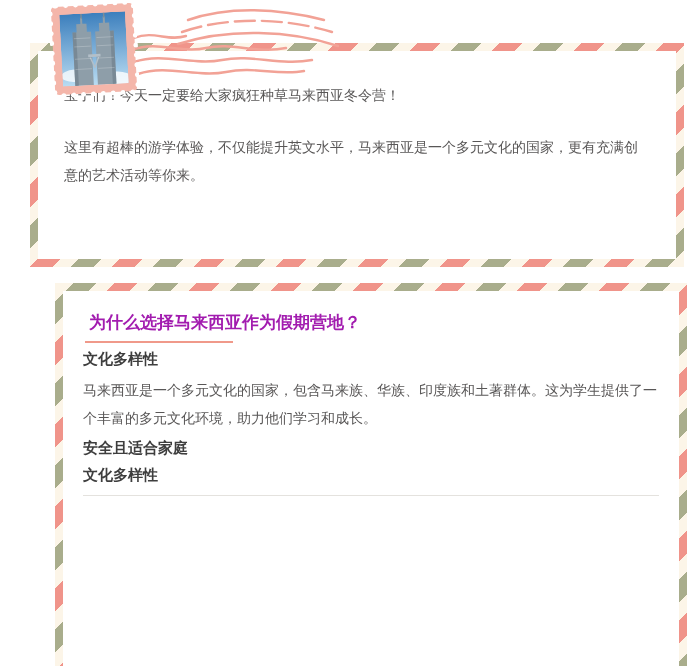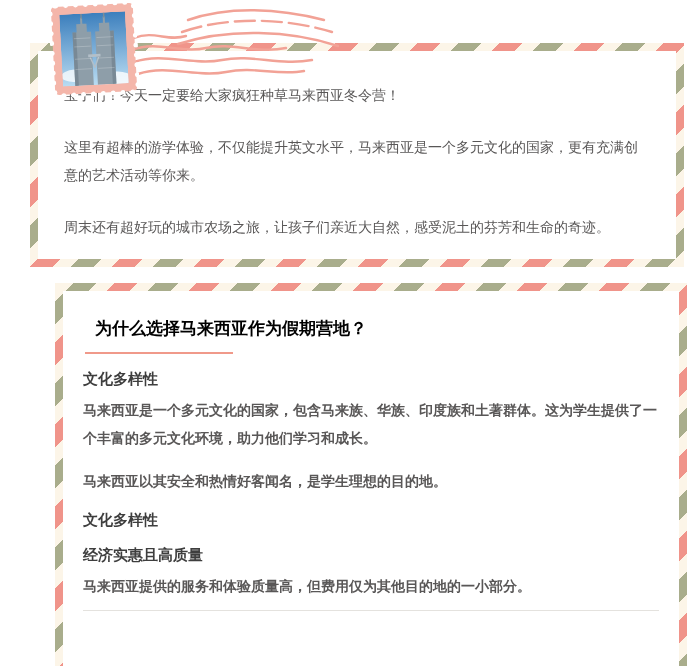--- a/index.html
+++ b/index.html
@@ -16,67 +16,62 @@
       #a9ad8c 13px 29px,
       #fcf5e8 29px 42px,
       #f0948a 42px 58px);
   }
   #intro-box{left:30px;top:43px;width:654px;height:224px;}
   #why-box{left:55px;top:283px;width:632px;height:420px;}
   .box-inner{position:absolute;left:8px;top:8px;right:8px;bottom:8px;background:#ffffff;}
   #intro-inner{padding:30px 26px 0 26px;box-sizing:border-box;}
   .intro-p{margin:0 0 24px 0;font-size:14px;line-height:28px;color:#595757;}
   #why-inner{padding:14px 20px 0 20px;box-sizing:border-box;}
-  .why-heading{margin:12px;font-size:17px;font-weight:bold;color:#000000;}
+  .why-heading{margin:6px;font-size:17px;font-weight:bold;color:#a21caf;}
   .heading-underline{width:148px;height:2px;background:#f0998a;margin:7px 0 0 2px;}
-  .section{margin-top:15px;}
+  .section{margin-top:6px;}
   .section-title{margin:0 0 7px 0;font-size:15px;font-weight:bold;color:#3e3e3e;line-height:20px;}
-  .section-body{margin:0;font-size:14px;line-height:28px;color:#595757;font-weight:bold;}
+  .section-body{margin:0;font-size:14px;line-height:28px;color:#595757;}
   .bottom-divider{height:1px;background:#e4e2de;margin-top:10px;}
   
   #stamp{position:absolute;left:53px;top:5px;width:82px;height:88px;transform:rotate(-3deg);z-index:5;}
   .stamp-frame{position:absolute;left:0;top:0;right:0;bottom:0;background:#f4b6aa;border-radius:4px;}
   .stamp-frame::after{
     content:"";position:absolute;left:-3px;top:-3px;right:-3px;bottom:-3px;
     border:5px dotted #ffffff;border-radius:8px;pointer-events:none;
   }
   .stamp-photo{position:absolute;left:8px;top:8px;right:8px;bottom:8px;overflow:hidden;}
   .stamp-photo svg{display:block;width:100%;height:100%;}
   
   #postmark{position:absolute;left:128px;top:4px;width:225px;height:80px;z-index:4;}
 </style>
 </head>
 <body>
 
 <div class="airmail" id="intro-box">
   <div class="box-inner" id="intro-inner">
     <p class="intro-p">宝子们！今天一定要给大家疯狂种草马来西亚冬令营！</p>
     <p class="intro-p">这里有超棒的游学体验，不仅能提升英文水平，马来西亚是一个多元文化的国家，更有充满创意的艺术活动等你来。</p>
-    <p class="intro-p">周末还有超好玩的城市农场之旅，让孩子们亲近大自然，感受泥土的芬芳和生命的奇迹。</p>
   </div>
 </div>
 
 <div class="airmail" id="why-box">
   <div class="box-inner" id="why-inner">
     <h2 class="why-heading">为什么选择马来西亚作为假期营地？</h2>
     <div class="heading-underline"></div>
 
     <div class="section">
       <p class="section-title">文化多样性</p>
       <p class="section-body">马来西亚是一个多元文化的国家，包含马来族、华族、印度族和土著群体。这为学生提供了一个丰富的多元文化环境，助力他们学习和成长。</p>
     </div>
     <div class="section">
-      <p class="section-body">马来西亚以其安全和热情好客闻名，是学生理想的目的地。</p>
+      <p class="section-title">安全且适合家庭</p>
     </div>
     <div class="section">
       <p class="section-title">文化多样性</p>
-    </div>
-    <div class="section">
-      <p class="section-title">经济实惠且高质量</p>
-      <p class="section-body">马来西亚提供的服务和体验质量高，但费用仅为其他目的地的一小部分。</p>
     </div>
 
     <div class="bottom-divider"></div>
   </div>
 </div>
 
 <div id="stamp">
   <div class="stamp-frame">
     <div class="stamp-photo">
       <svg viewBox="0 0 64 70" preserveAspectRatio="none">

